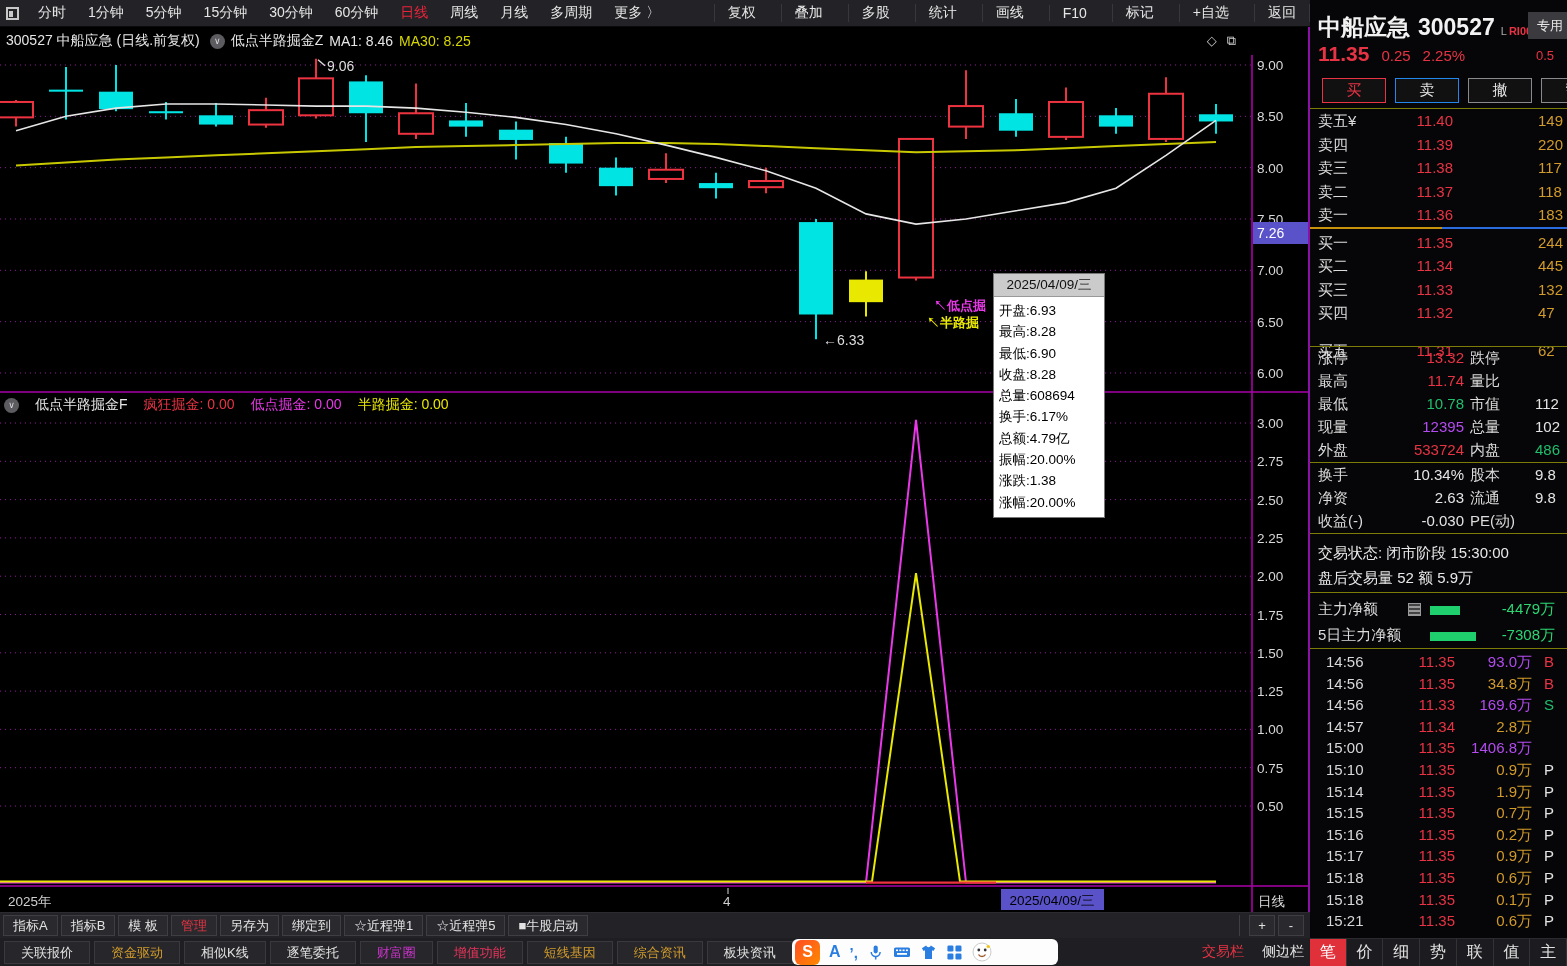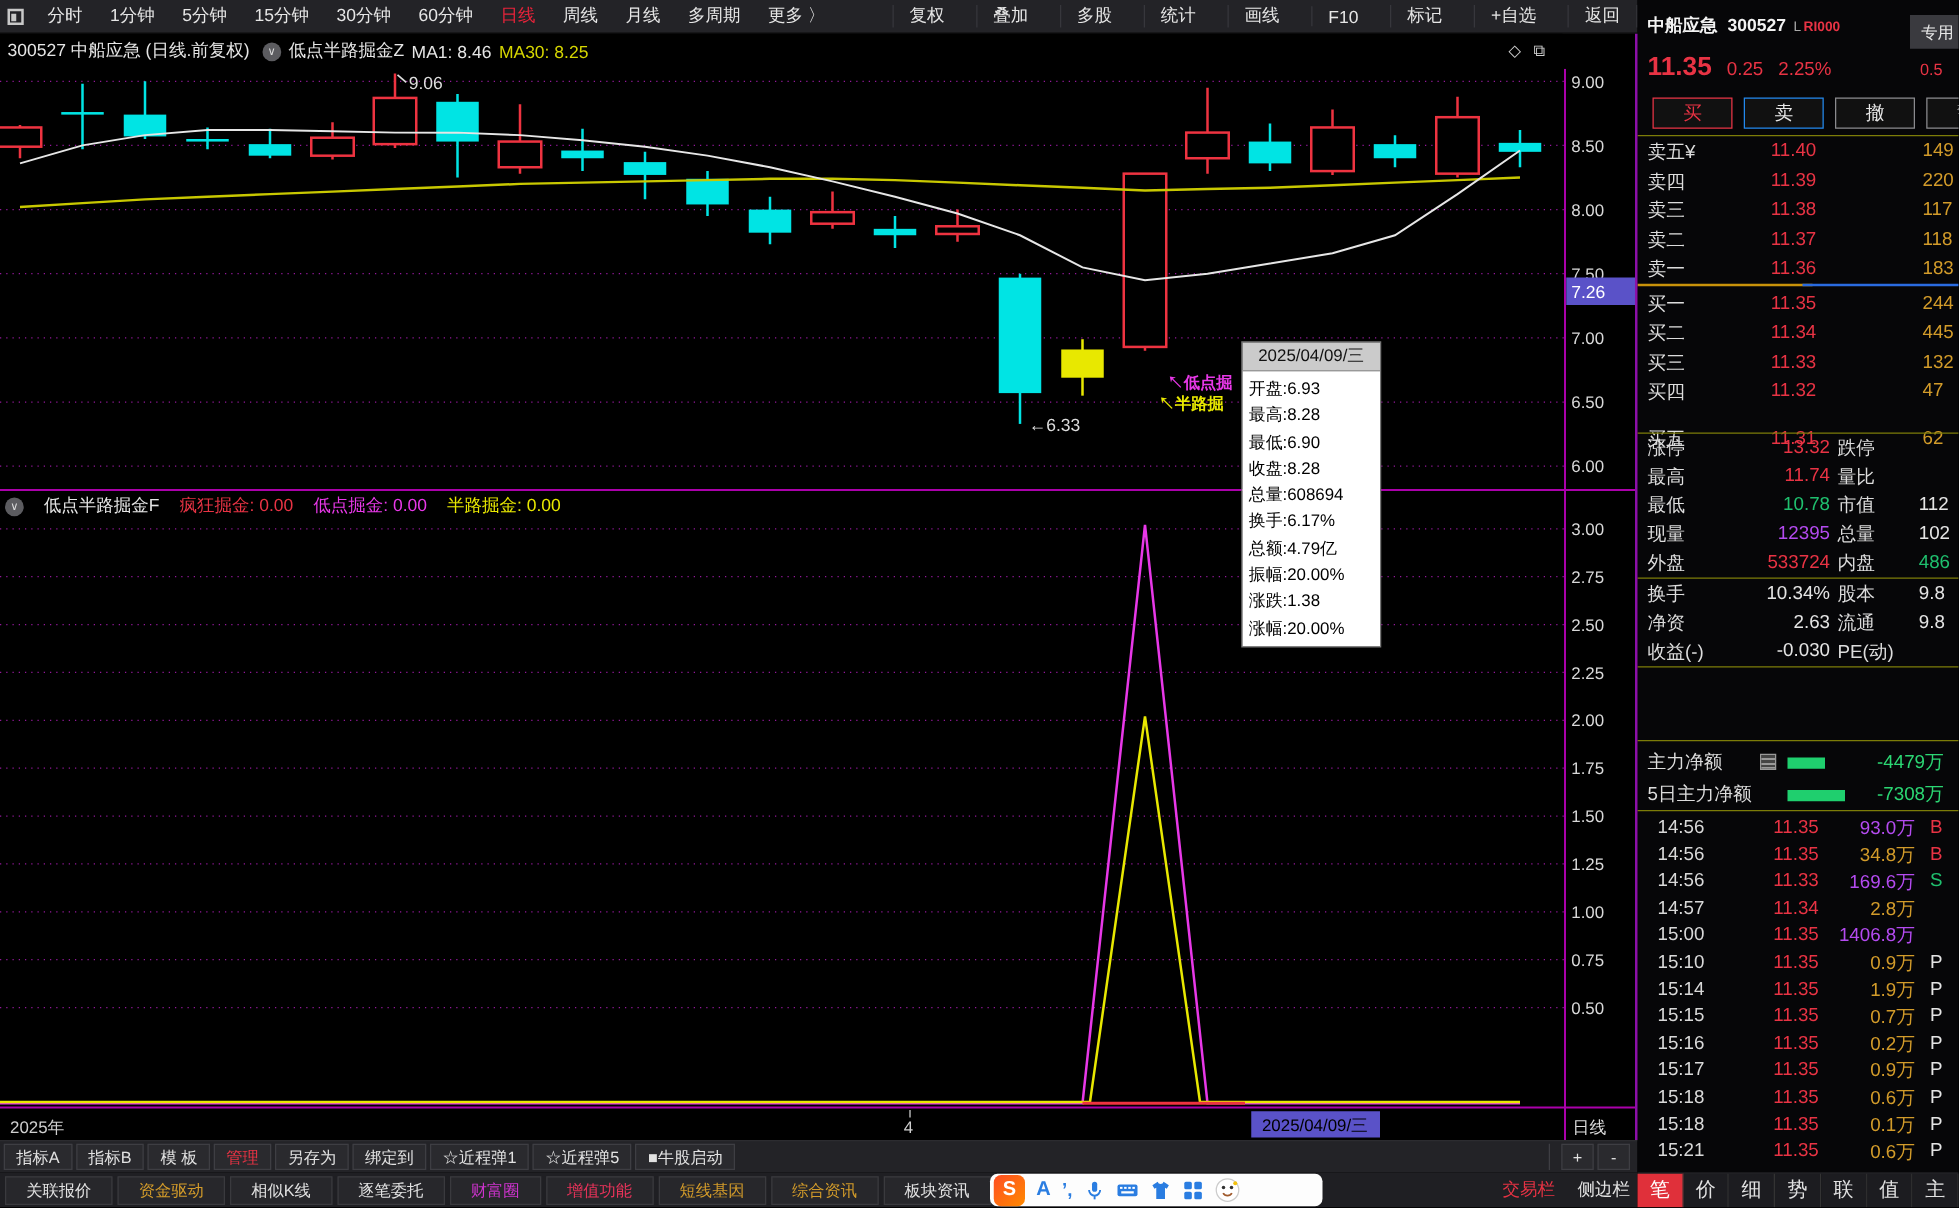--- a/index.html
+++ b/index.html
@@ -47,21 +47,21 @@
   #sogou{width:25px;height:25px;border-radius:6px;background:linear-gradient(135deg,#ff4d22,#ff8a00);color:#fff;font-weight:bold;font-size:16px;display:flex;align-items:center;justify-content:center;margin-left:3px;}
   .imei{margin-left:9px;display:flex;align-items:center;color:#2a7de1;font-weight:bold;}
   #trade-side{position:absolute;right:6px;top:0;height:28px;display:flex;align-items:center;gap:18px;}
   #trade-bar-lbl{color:#e83344;font-size:14px;}
   #side-bar-lbl{color:#e4e4e4;font-size:14px;}
   
   #vdivider{position:absolute;left:1308px;top:27px;width:2px;height:885px;background:#8c10a8;z-index:4;}
   
   #quote{position:absolute;left:1310px;top:0;width:257px;height:966px;background:#060608;z-index:3;font-size:15px;}
   #q-name{position:absolute;left:8px;top:12px;display:flex;align-items:baseline;white-space:nowrap;}
-  #q-name .nm{font-size:14px;font-weight:bold;color:#f2f2f2;}
+  #q-name .nm{font-size:23px;font-weight:bold;color:#f2f2f2;}
   #q-name .mk{font-size:11px;color:#aaa;margin-left:6px;}
   #q-name .mkr{font-size:11px;color:#e83344;margin-left:2px;font-weight:bold;}
   #q-tab{position:absolute;left:218px;top:12px;width:60px;height:27px;background:#3a3a3f;color:#e8e8e8;font-size:13px;display:flex;align-items:center;padding-left:9px;}
   #q-price{position:absolute;left:8px;top:42px;display:flex;align-items:baseline;gap:12px;color:#e83344;white-space:nowrap;}
   #q-price .big{font-size:21px;font-weight:bold;}
   #q-partial{position:absolute;left:226px;top:48px;color:#e83344;font-size:13px;}
   #q-btns{position:absolute;left:12px;top:78px;display:flex;gap:9px;}
   .qbtn{width:64px;height:25px;display:flex;align-items:center;justify-content:center;font-size:15px;color:#e8e8e8;background:#111;}
   .qbtn.b0{border:1px solid #e83344;color:#e83344;}
   .qbtn.b1{border:1px solid #2288ee;}
@@ -486,20 +486,24 @@
         </div>
         <div class="strow" style="top:511px;">
           <span class="l1">收益(-)</span>
           <span class="v1" style="color:#e4e4e4;">-0.030</span>
           <span class="l2">PE(动)</span>
           <span class="v2" style="color:#e4e4e4;"></span>
         </div>
       </div>
     <div class="qsep" style="top:462px;"></div>
     <div class="qsep" style="top:533px;"></div>
+    <div id="q-session">
+      <div>交易状态: 闭市阶段 15:30:00</div>
+      <div>盘后交易量 52 额 5.9万</div>
+    </div>
     <div class="qsep" style="top:592px;"></div>
     <div id="q-flow">
         <div class="flowrow" style="top:598px;">
           <span class="lb">主力净额</span>
           <span class="flowicon"></span>
           <span class="flowbar" style="left:120px;width:30px;"></span>
           <span class="vl">-4479万</span>
         </div>
         <div class="flowrow" style="top:624px;">
           <span class="lb">5日主力净额</span>

